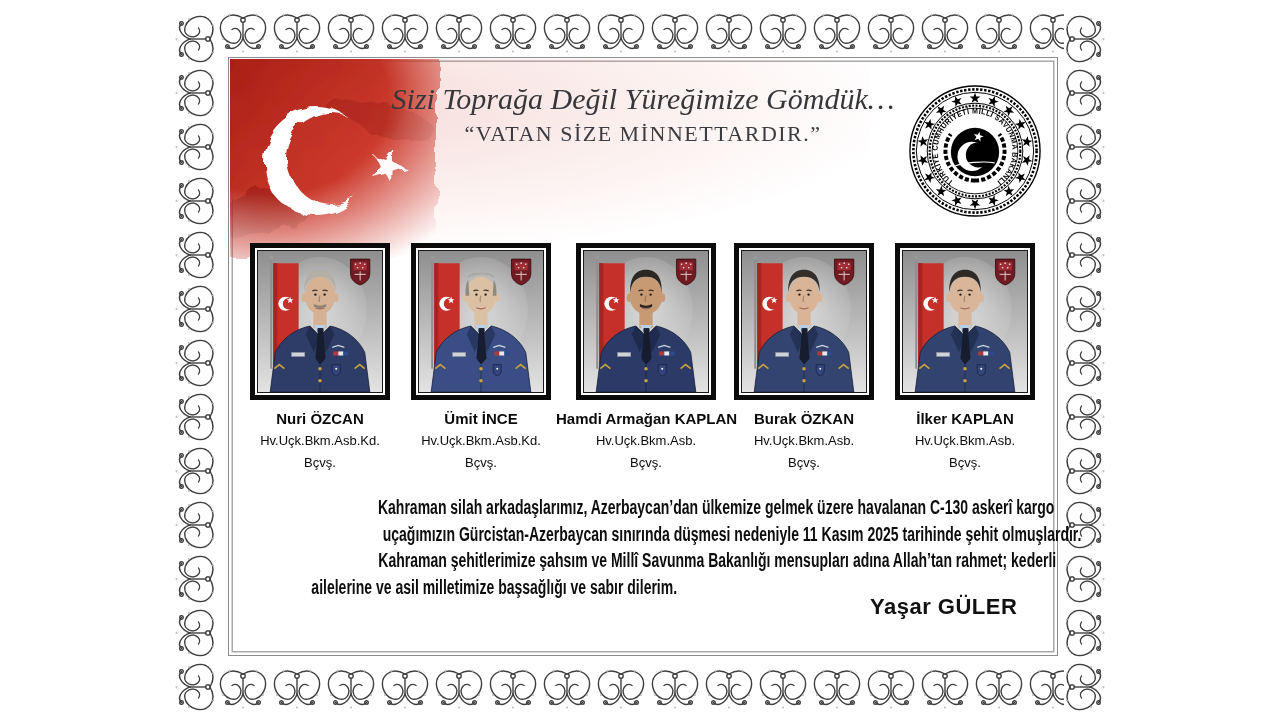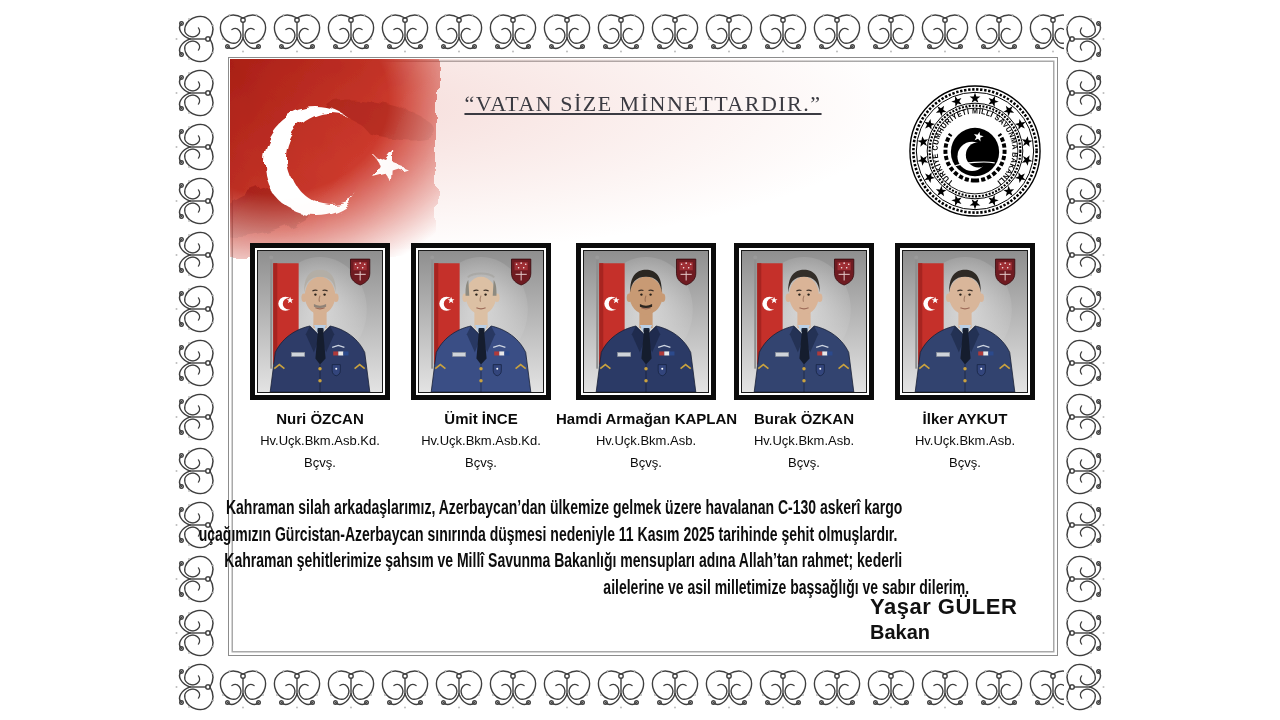--- a/index.html
+++ b/index.html
@@ -9,31 +9,31 @@
   .inner-frame{position:absolute;left:228px;top:57px;width:830px;height:599px;
         box-sizing:border-box;border:1.5px solid #8c8c8c;
         box-shadow:inset 0 0 0 2.5px #ffffff, inset 0 0 0 4px #a9a9a9;}
   .flag-art{position:absolute;left:230px;top:59px;width:242px;height:200px;}
   .pink-wash{position:absolute;left:230px;top:59px;width:640px;height:190px;
         background:radial-gradient(ellipse at 12% 25%, rgba(216,110,98,0.25), rgba(230,160,150,0.10) 55%, rgba(255,255,255,0) 75%);}
   .title-block{position:absolute;left:330px;top:80px;width:626px;text-align:center;}
   .title-line1{font-family:"Liberation Serif",serif;font-style:italic;font-size:30px;
         color:#37373b;line-height:38px;}
   .title-line2{font-family:"Liberation Serif",serif;font-size:22px;letter-spacing:1.5px;
-        color:#3b3b42;line-height:30px;margin-top:9px;text-decoration:underline;}
+        color:#3b3b42;line-height:30px;margin-top:1px;}
   .seal{position:absolute;left:906px;top:82px;width:138px;height:138px;}
   .card{position:absolute;top:243px;width:177px;}
   .photo{position:relative;margin-left:20px;width:140px;height:157px;box-sizing:border-box;
         background:#ffffff;border:5px solid #0b0b0b;padding:3px;}
   .photo svg{display:block;width:100%;height:100%;outline:1px solid #1a1a1a;}
   .nameblock{margin-top:8px;width:180px;text-align:center;color:#0b0b0b;}
   .sname{font-size:15px;font-weight:bold;line-height:22px;white-space:nowrap;}
   .srank{font-size:13px;font-weight:normal;line-height:22px;white-space:nowrap;}
   .memorial{position:absolute;left:233px;top:494px;width:814px;display:flex;
-        flex-direction:column;align-items:flex-end;}
+        flex-direction:column;align-items:flex-start;}
   .mline{font-size:20px;font-weight:bold;color:#0d0d0d;white-space:nowrap;
         line-height:26.5px;transform:scaleX(0.70);}
   .signature{position:absolute;left:870px;top:594px;width:180px;text-align:left;color:#111;}
   .sig-name{font-size:22px;font-weight:bold;letter-spacing:0.5px;line-height:26px;}
   .sig-title{font-size:20px;font-weight:bold;line-height:24px;}
   .hidden-defs{position:absolute;width:0;height:0;overflow:hidden;}
 </style>
 </head>
 <body>
 
@@ -176,20 +176,21 @@
       <rect x="-8" y="-8" width="215" height="205" fill="url(#redg)"></rect>
       <ellipse cx="40" cy="150" rx="60" ry="22" fill="#8e1710" opacity="0.45" transform="rotate(-18 40 150)"></ellipse>
       <ellipse cx="150" cy="60" rx="55" ry="16" fill="#8e1710" opacity="0.3" transform="rotate(12 150 60)"></ellipse>
       <circle cx="86" cy="102" r="54" fill="#ffffff"></circle>
       <circle cx="102" cy="100" r="45" fill="url(#redg)"></circle>
       <use href="#st5" fill="#ffffff" transform="translate(158,108) rotate(20) scale(3.6)"></use>
     </g>
   </svg>
 
   <div class="title-block">
+    <div class="title-line1">Sizi Toprağa Değil Yüreğimize Gömdük…</div>
     <div class="title-line2">“VATAN SİZE MİNNETTARDIR.”</div>
   </div>
 
   <svg class="seal" viewBox="0 0 140 140">
     <circle cx="70" cy="70" r="66" fill="#ffffff" stroke="#000000" stroke-width="1.4"></circle>
     <circle cx="70" cy="70" r="62.5" fill="none" stroke="#000000" stroke-width="2.6" stroke-dasharray="2.4 1.7"></circle>
     <circle cx="70" cy="70" r="59.5" fill="none" stroke="#000000" stroke-width="1"></circle>
     <g fill="#000000">
       <use href="#st5" transform="rotate(0 70 70) translate(70,16.5) scale(1.15)"></use>
       <use href="#st5" transform="rotate(20 70 70) translate(70,16.5) scale(1.15)"></use>
@@ -330,31 +331,30 @@
         <rect x="54.5" y="59" width="13" height="17" fill="#d9b69a"></rect>
         <use href="#p-uniform" color="#32436f"></use>
         <ellipse cx="44.9" cy="46" rx="2.6" ry="4.2" fill="#d9b69a"></ellipse>
         <ellipse cx="77.1" cy="46" rx="2.6" ry="4.2" fill="#d9b69a"></ellipse>
         <ellipse cx="61" cy="44" rx="15.8" ry="18.5" fill="#d9b69a"></ellipse>
         <use href="#hair-short" color="#2f2a25"></use>
         <use href="#p-face"></use>
       </svg>
     </div>
     <div class="nameblock">
-      <div class="sname">İlker AYKUT</div>
+      <div class="sname">İlker KAPLAN</div>
       <div class="srank">Hv.Uçk.Bkm.Asb.</div>
       <div class="srank">Bçvş.</div>
     </div>
   </div>
 
   <div class="memorial">
     <div class="mline">Kahraman silah arkadaşlarımız, Azerbaycan’dan ülkemize gelmek üzere havalanan C-130 askerî kargo</div>
     <div class="mline">uçağımızın Gürcistan-Azerbaycan sınırında düşmesi nedeniyle 11 Kasım 2025 tarihinde şehit olmuşlardır.</div>
     <div class="mline">Kahraman şehitlerimize şahsım ve Millî Savunma Bakanlığı mensupları adına Allah’tan rahmet; kederli</div>
     <div class="mline">ailelerine ve asil milletimize başsağlığı ve sabır dilerim.</div>
   </div>
 
   <div class="signature">
     <div class="sig-name">Yaşar GÜLER</div>
-    <div class="sig-title">Bakan</div>
   </div>
 
 </div>
 
 </body></html>

